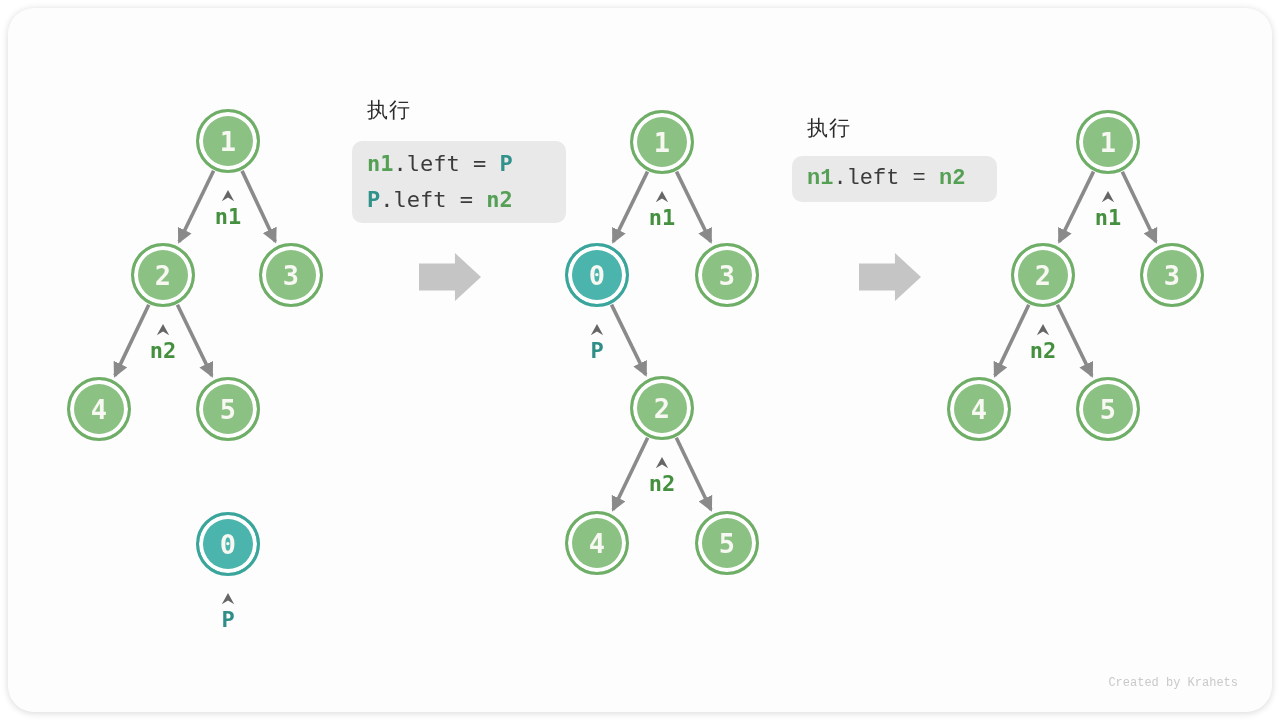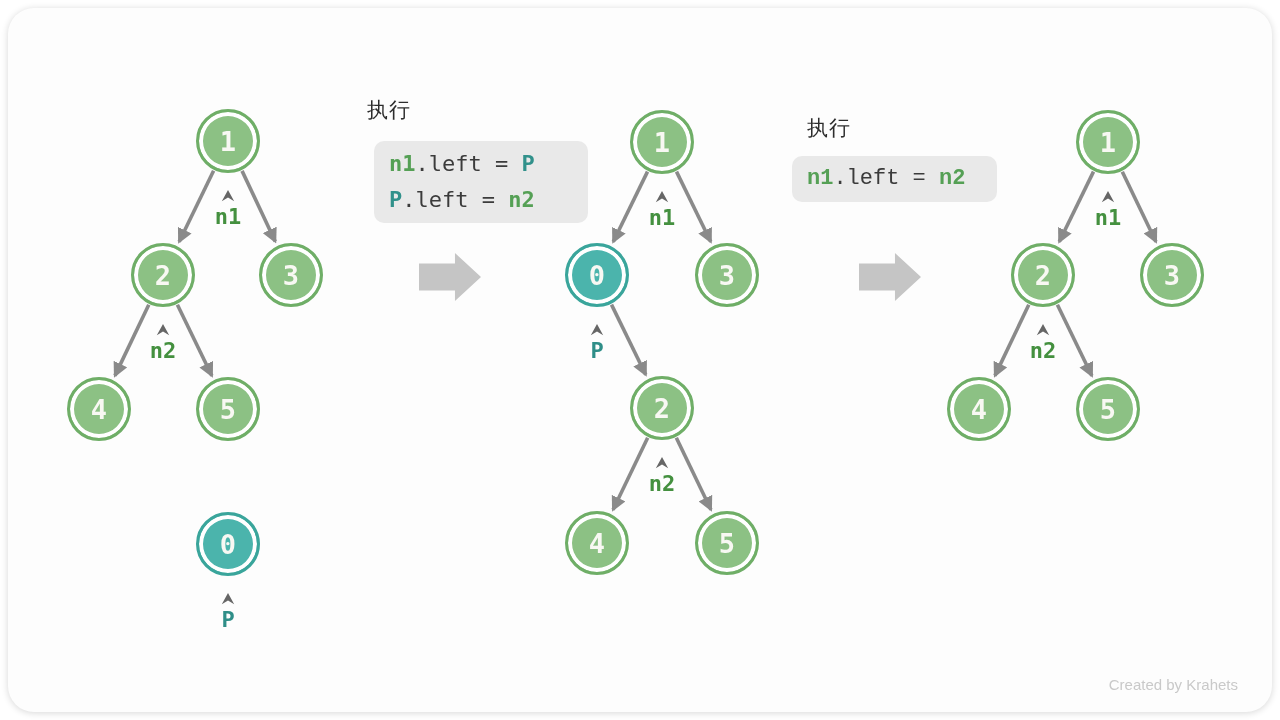--- a/index.html
+++ b/index.html
@@ -49,21 +49,21 @@
   .code-line .tok-teal  { color: #31918b; font-weight: bold; }
   .code-line .tok-plain { color: #3b3b3b; }
 
   .block-arrow {
     position: absolute; width: 62px; height: 48px; background: #c5c5c5;
     clip-path: polygon(0% 22%, 58% 22%, 58% 0%, 100% 50%, 58% 100%, 58% 78%, 0% 78%);
   }
 
   .watermark {
     position: absolute; right: 42px; top: 676px;
-    font-family: Liberation Sans, sans-serif; font-size: 15px; color: #c9c9c9;
+    font-family: Liberation Mono, monospace; font-size: 12px; color: #c9c9c9;
   }
 </style>
 </head>
 <body>
 
 <div class="canvas">
   <div class="card"></div>
 
   <svg class="edges-layer">
     <defs>
@@ -134,21 +134,21 @@
         <path d="M7 0 L13.2 11.2 L7 7.4 L0.8 11.2 Z" fill="#666666"></path>
       </svg>
       <div class="pointer-label green" style="left: 1076px; top: 205px;">n1</div>
       <svg class="pointer-caret" viewBox="0 0 14 12" style="left: 1036px; top: 324px;">
         <path d="M7 0 L13.2 11.2 L7 7.4 L0.8 11.2 Z" fill="#666666"></path>
       </svg>
       <div class="pointer-label green" style="left: 1011px; top: 338px;">n2</div>
     </div>
   <div id="code-layer">
       <div class="code-title" style="left: 367px; top: 96px;">执行</div>
-      <div class="code-box" style="left: 352px; top: 141px; width: 214px; margin-left: 22px;">
+      <div class="code-box" style="left: 352px; top: 141px; width: 214px;">
         <div class="code-line"><span class="tok-green">n1</span><span class="tok-plain">.left = </span><span class="tok-teal">P</span></div>
         <div class="code-line"><span class="tok-teal">P</span><span class="tok-plain">.left = </span><span class="tok-green">n2</span></div>
       </div>
       <div class="code-title" style="left: 807px; top: 114px;">执行</div>
       <div class="code-box" style="left: 792px; top: 156px; width: 205px; font-family: Liberation Mono, monospace;">
         <div class="code-line"><span class="tok-green">n1</span><span class="tok-plain">.left = </span><span class="tok-green">n2</span></div>
       </div>
     </div>
 
   <div class="block-arrow" style="left:419px; top:253px;"></div>

